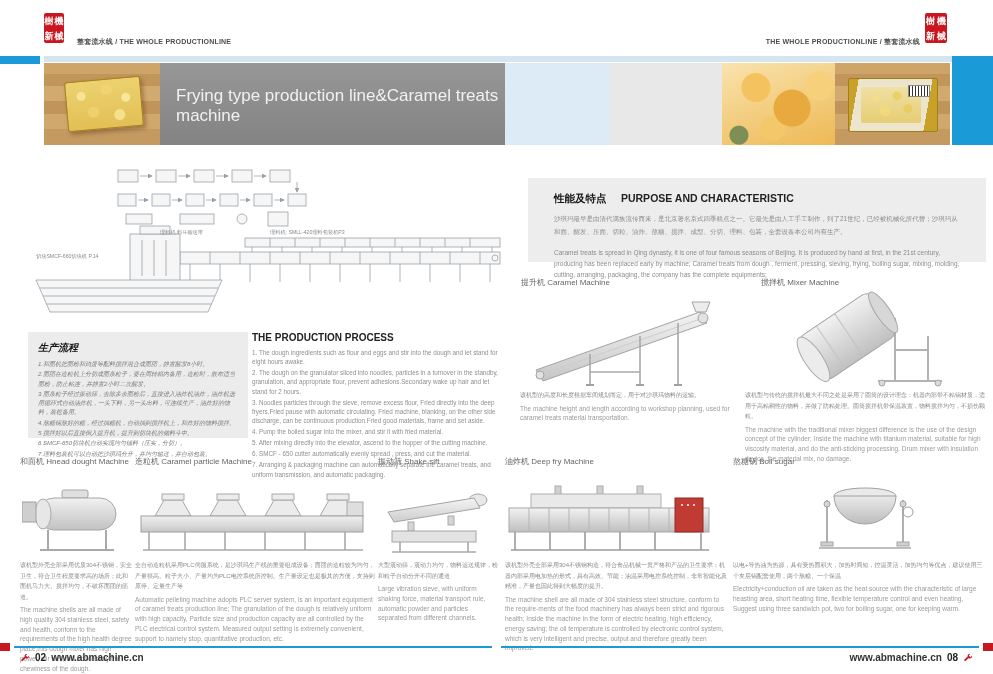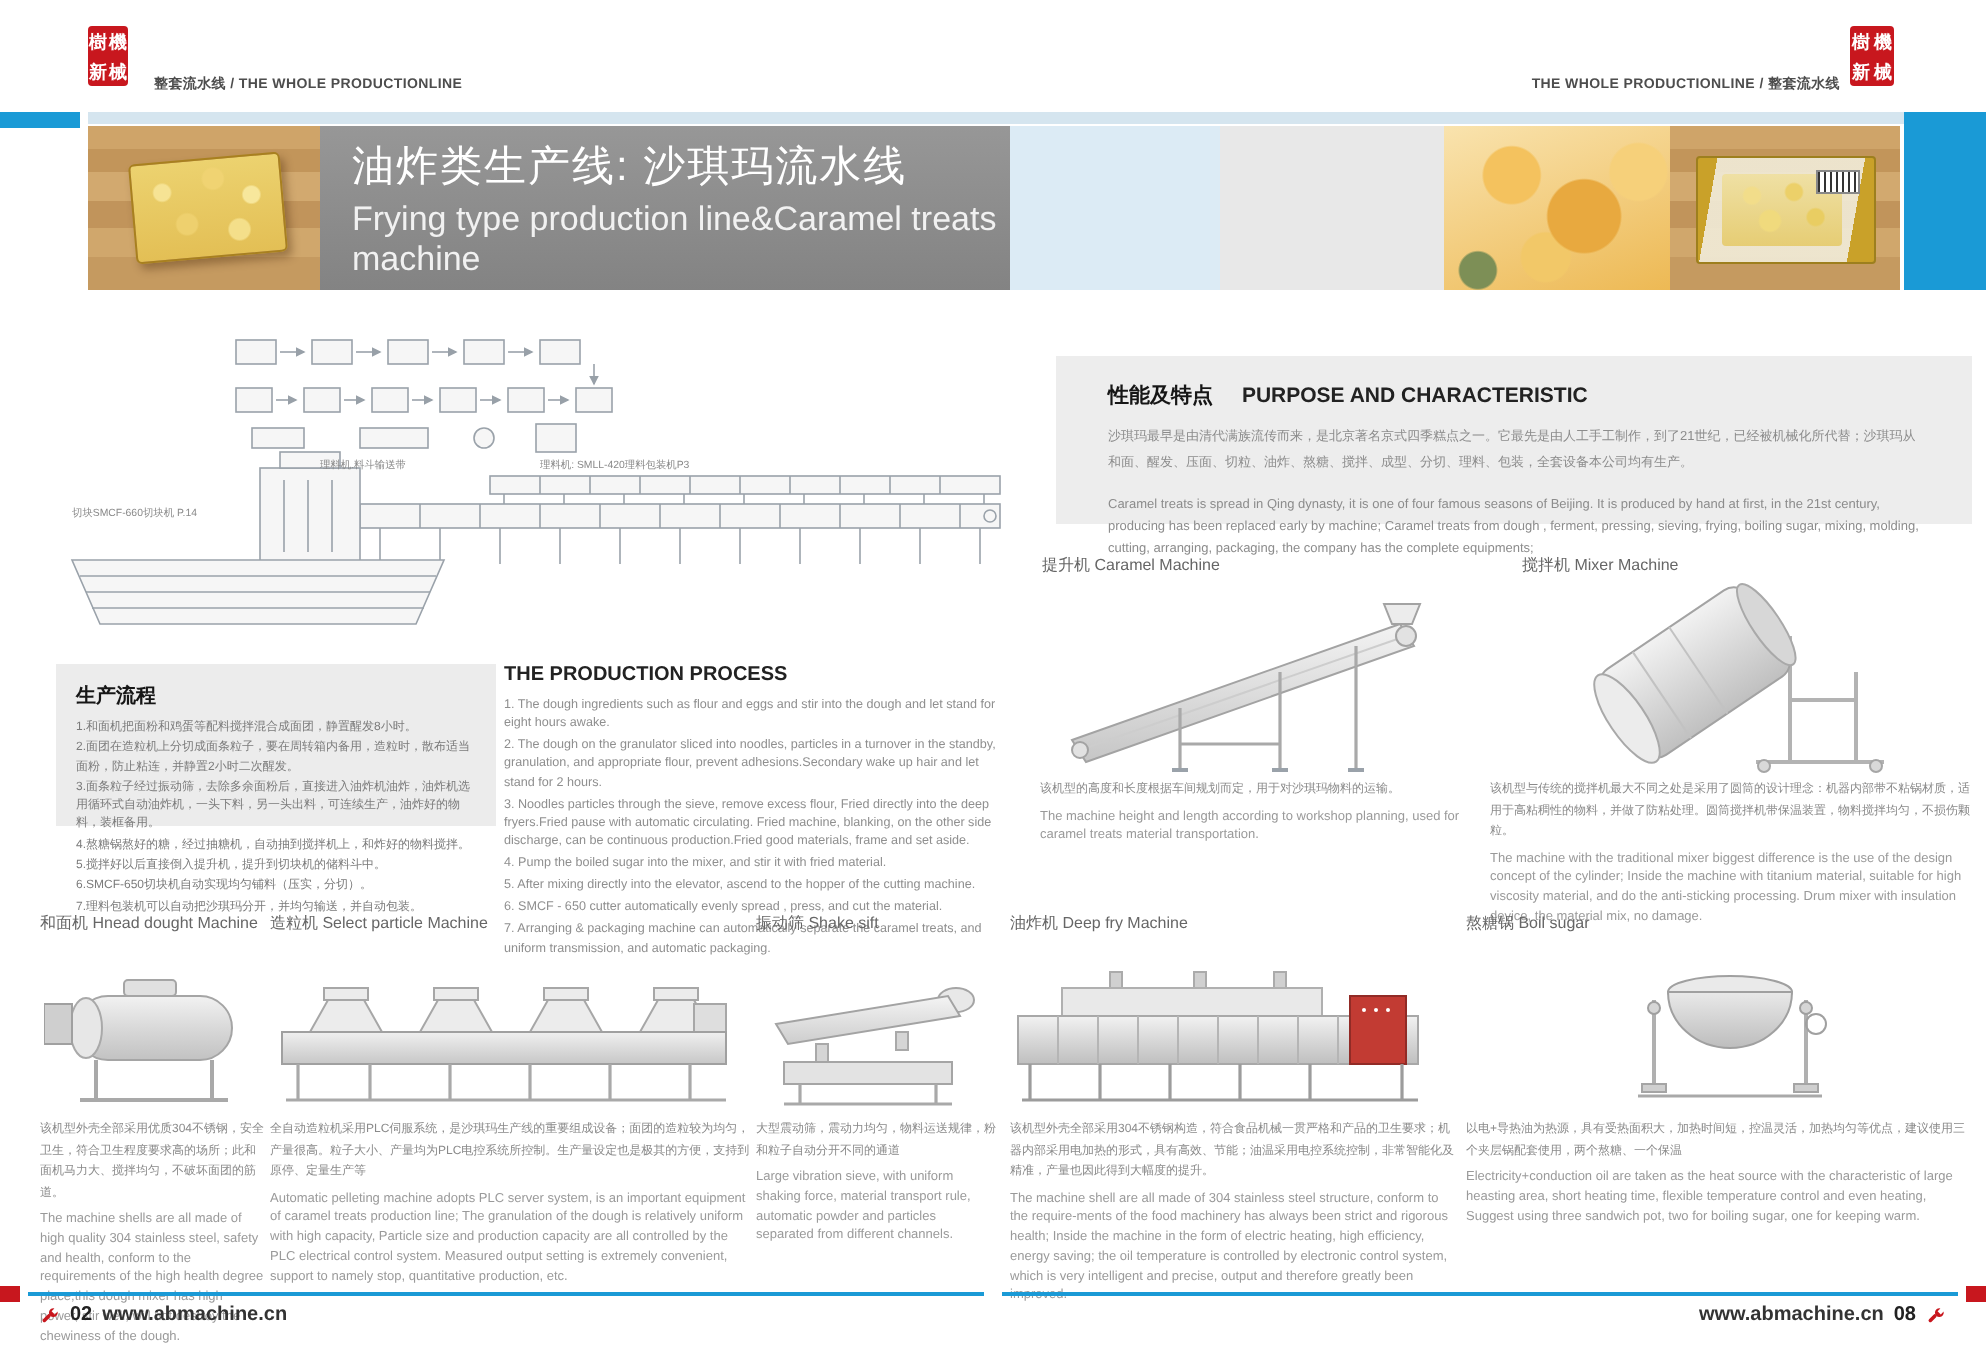--- a/index.html
+++ b/index.html
@@ -99,21 +99,20 @@
   </div>
 
   <div class="abs bluebar" style="left:0;top:56px;width:40px;height:8px;"></div>
   <div class="abs palerule" style="left:44px;top:56px;width:908px;"></div>
 
   <div class="abs photo-wood" style="left:44px;top:63px;width:116px;height:82px;">
     <div class="sachima-block"></div>
   </div>
 
   <div class="abs banner-gray" style="left:160px;top:63px;width:345px;height:82px;">
-    <div class="banner-title-cn">油炸类生产线: 沙琪玛流水线</div>
     <div class="banner-title-en">Frying type production line&amp;Caramel treats machine</div>
   </div>
 
   <div class="abs" style="left:505px;top:63px;width:105px;height:82px;background:#dcebf5;"></div>
   <div class="abs" style="left:610px;top:63px;width:112px;height:82px;background:#e8e8e8;"></div>
   <div class="abs photo-closeup" style="left:722px;top:63px;width:113px;height:82px;"></div>
   <div class="abs photo-wood" style="left:835px;top:63px;width:115px;height:82px;">
     <div class="package">
       <div class="package-contents"></div>
       <div class="barcode"></div>
@@ -277,21 +276,21 @@
         <line x1="80" y1="24" x2="80" y2="76" stroke="#c2c2c2"></line>
       <ellipse cx="37" cy="50" rx="9" ry="26" fill="#ececec" stroke="#a9a9a9"></ellipse>
       <ellipse cx="121" cy="50" rx="7" ry="24" fill="#d7d7d7" stroke="#a9a9a9"></ellipse>
     </g>
   </svg>
   <div class="abs" style="left:745px;top:390px;width:242px;">
     <div class="desc-cn">该机型与传统的搅拌机最大不同之处是采用了圆筒的设计理念：机器内部带不粘锅材质，适用于高粘稠性的物料，并做了防粘处理。圆筒搅拌机带保温装置，物料搅拌均匀，不损伤颗粒。</div>
     <div class="desc-en">The machine with the traditional mixer biggest difference is the use of the design concept of the cylinder; Inside the machine with titanium material, suitable for high viscosity material, and do the anti-sticking processing. Drum mixer with insulation device, the material mix, no damage.</div>
   </div>
 
-  <div class="abs proc-box" style="left:28px;top:332px;width:220px;height:81px;">
+  <div class="abs proc-box" style="left:28px;top:332px;width:220px;height:106px;font-style:italic;">
     <div class="proc-title">生产流程</div>
     <div class="proc-cn-item">1.和面机把面粉和鸡蛋等配料搅拌混合成面团，静置醒发8小时。</div>
     <div class="proc-cn-item">2.面团在造粒机上分切成面条粒子，要在周转箱内备用，造粒时，散布适当面粉，防止粘连，并静置2小时二次醒发。</div>
     <div class="proc-cn-item">3.面条粒子经过振动筛，去除多余面粉后，直接进入油炸机油炸，油炸机选用循环式自动油炸机，一头下料，另一头出料，可连续生产，油炸好的物料，装框备用。</div>
     <div class="proc-cn-item">4.熬糖锅熬好的糖，经过抽糖机，自动抽到搅拌机上，和炸好的物料搅拌。</div>
     <div class="proc-cn-item">5.搅拌好以后直接倒入提升机，提升到切块机的储料斗中。</div>
     <div class="proc-cn-item">6.SMCF-650切块机自动实现均匀铺料（压实，分切）。</div>
     <div class="proc-cn-item">7.理料包装机可以自动把沙琪玛分开，并均匀输送，并自动包装。</div>
   </div>
 
@@ -300,21 +299,21 @@
     <div class="proc-en-item">1. The dough ingredients such as flour and eggs and stir into the dough and let stand for eight hours awake.</div>
     <div class="proc-en-item">2. The dough on the granulator sliced into noodles, particles in a turnover in the standby, granulation, and appropriate flour, prevent adhesions.Secondary wake up hair and let stand for 2 hours.</div>
     <div class="proc-en-item">3. Noodles particles through the sieve, remove excess flour, Fried directly into the deep fryers.Fried pause with automatic circulating. Fried machine, blanking, on the other side discharge, can be continuous production.Fried good materials, frame and set aside.</div>
     <div class="proc-en-item">4. Pump the boiled sugar into the mixer, and stir it with fried material.</div>
     <div class="proc-en-item">5. After mixing directly into the elevator, ascend to the hopper of the cutting machine.</div>
     <div class="proc-en-item">6. SMCF - 650 cutter automatically evenly spread , press, and cut the material.</div>
     <div class="proc-en-item">7. Arranging &amp; packaging machine can automatically separate the caramel treats, and uniform transmission, and automatic packaging.</div>
   </div>
 
   <div class="abs caption" style="left:20px;top:456px;">和面机 Hnead dought Machine</div>
-  <div class="abs caption" style="left:135px;top:456px;">造粒机 Select particle Machine</div>
+  <div class="abs caption" style="left:135px;top:456px;">造粒机 Caramel particle Machine</div>
   <div class="abs caption" style="left:378px;top:456px;">振动筛 Shake sift</div>
   <div class="abs caption" style="left:505px;top:456px;">油炸机 Deep fry Machine</div>
   <div class="abs caption" style="left:733px;top:456px;">熬糖锅 Boil sugar</div>
 
   <svg class="abs" style="left:22px;top:472px;" width="110" height="84" viewBox="0 0 110 84">
     <defs>
         <linearGradient id="gdo" x1="0" y1="0" x2="0" y2="1">
           <stop offset="0" stop-color="#f2f2f2"></stop>
           <stop offset="0.5" stop-color="#d9d9d9"></stop>
           <stop offset="1" stop-color="#c2c2c2"></stop>

